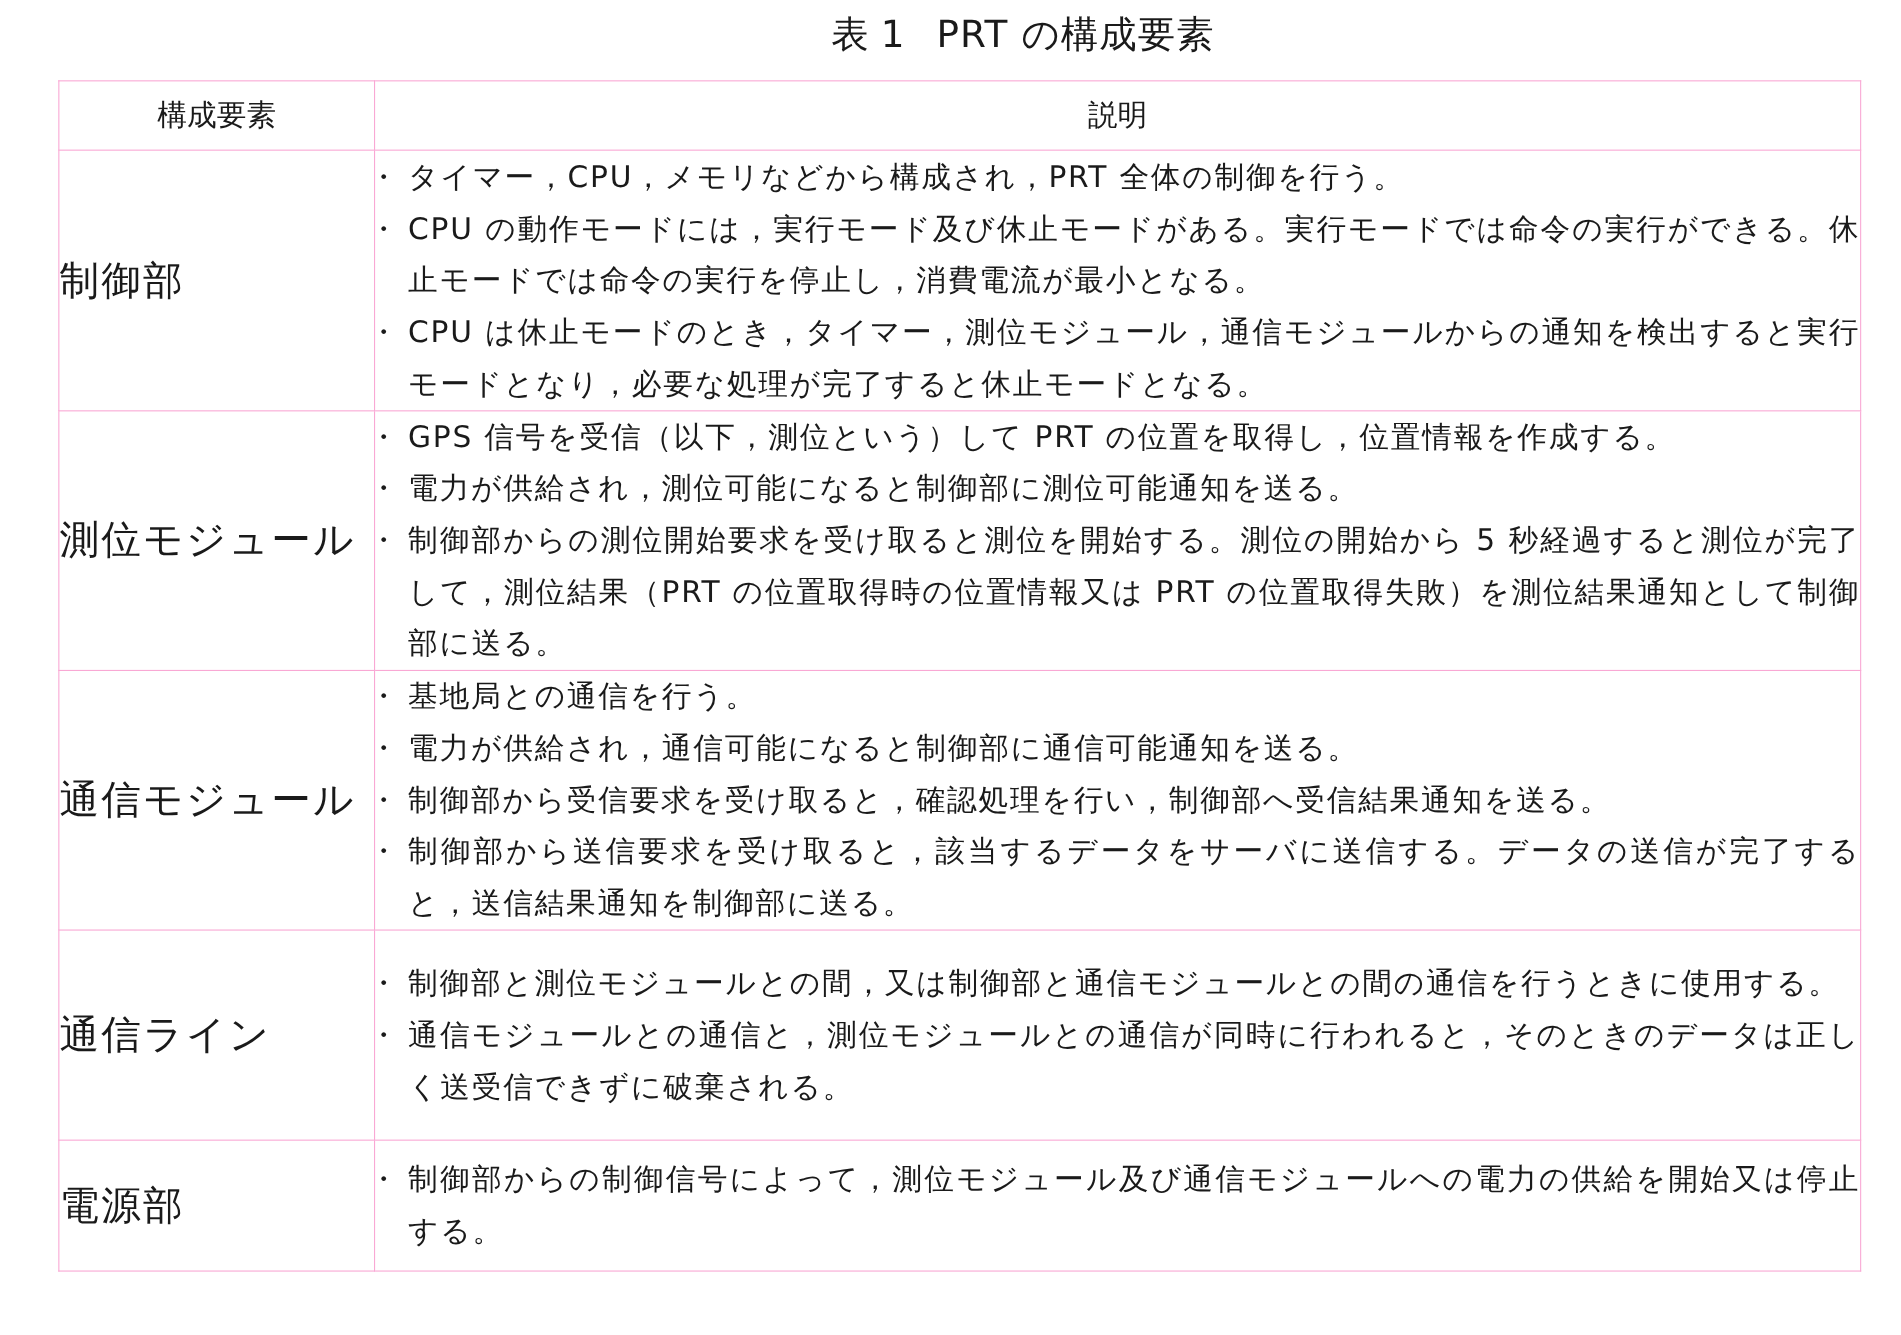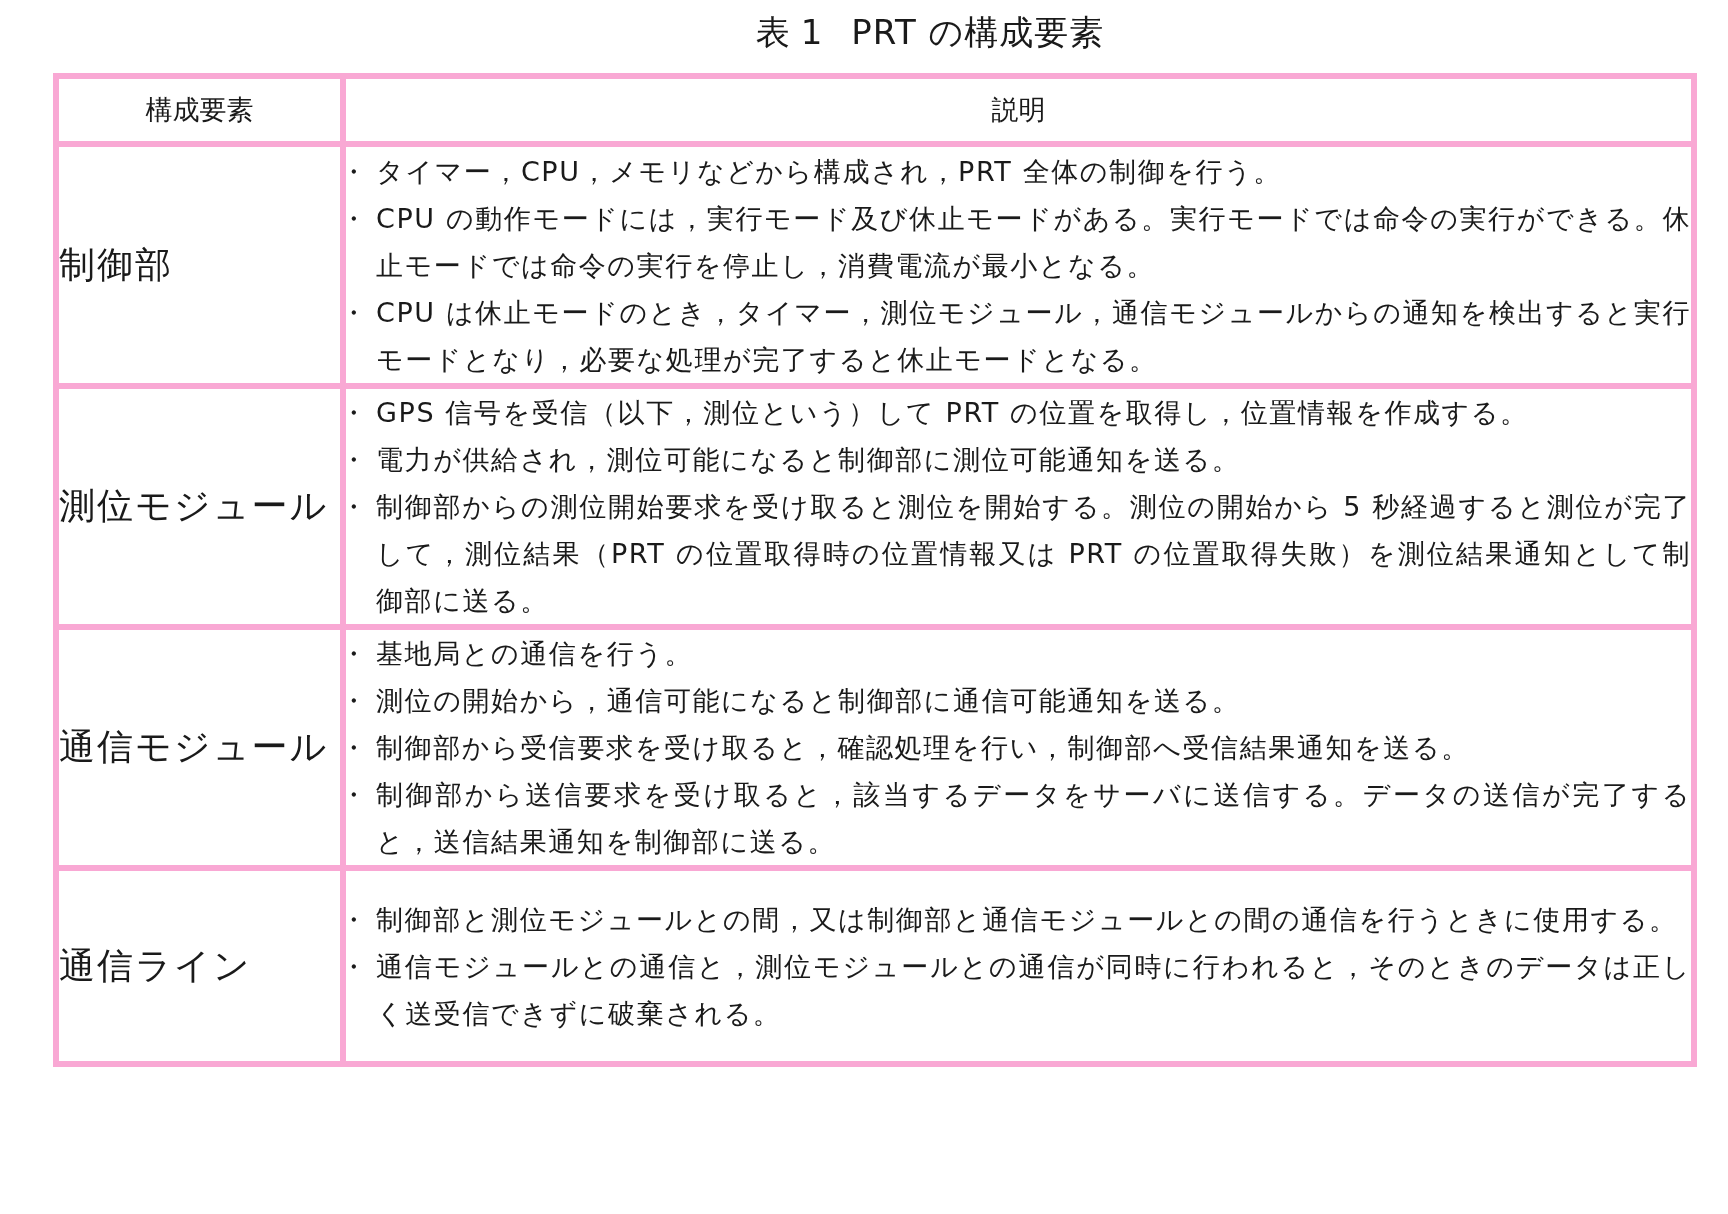--- a/index.html
+++ b/index.html
@@ -30,21 +30,21 @@
       position: absolute;
       left: 53px;
       top: 73px;
       width: 1638px;
       border-collapse: collapse;
       table-layout: fixed;
     }
     table.prt col.c1 { width: 287px; }
     table.prt col.c2 { width: 1351px; }
     table.prt th, table.prt td {
-      border: 6px solid #f9a8d4;
+      border: 1px solid #f9a8d4;
       padding: 0;
       vertical-align: middle;
     }
     table.prt th {
       height: 62px;
       font-weight: normal;
       font-size: 27px;
       text-align: center;
     }
     td.comp {
@@ -117,29 +117,37 @@
           <li>電力が供給され，測位可能になると制御部に測位可能通知を送る。</li>
           <li>制御部からの測位開始要求を受け取ると測位を開始する。測位の開始から 5 秒経過すると測位が完了して，測位結果（PRT の位置取得時の位置情報又は PRT の位置取得失敗）を測位結果通知として制御部に送る。</li>
         </ul>
       </td>
     </tr>
     <tr class="r3">
       <td class="comp">通信モジュール</td>
       <td class="desc">
         <ul class="items">
           <li>基地局との通信を行う。</li>
-          <li>測位の開始から，通信可能になると制御部に通信可能通知を送る。</li>
+          <li>電力が供給され，通信可能になると制御部に通信可能通知を送る。</li>
           <li>制御部から受信要求を受け取ると，確認処理を行い，制御部へ受信結果通知を送る。</li>
           <li>制御部から送信要求を受け取ると，該当するデータをサーバに送信する。データの送信が完了すると，送信結果通知を制御部に送る。</li>
         </ul>
       </td>
     </tr>
     <tr class="r4">
       <td class="comp">通信ライン</td>
       <td class="desc">
         <ul class="items">
           <li>制御部と測位モジュールとの間，又は制御部と通信モジュールとの間の通信を行うときに使用する。</li>
           <li>通信モジュールとの通信と，測位モジュールとの通信が同時に行われると，そのときのデータは正しく送受信できずに破棄される。</li>
         </ul>
       </td>
     </tr>
+    <tr class="r5">
+      <td class="comp">電源部</td>
+      <td class="desc">
+        <ul class="items">
+          <li>制御部からの制御信号によって，測位モジュール及び通信モジュールへの電力の供給を開始又は停止する。</li>
+        </ul>
+      </td>
+    </tr>
   </tbody>
 </table>
 
 </body></html>

